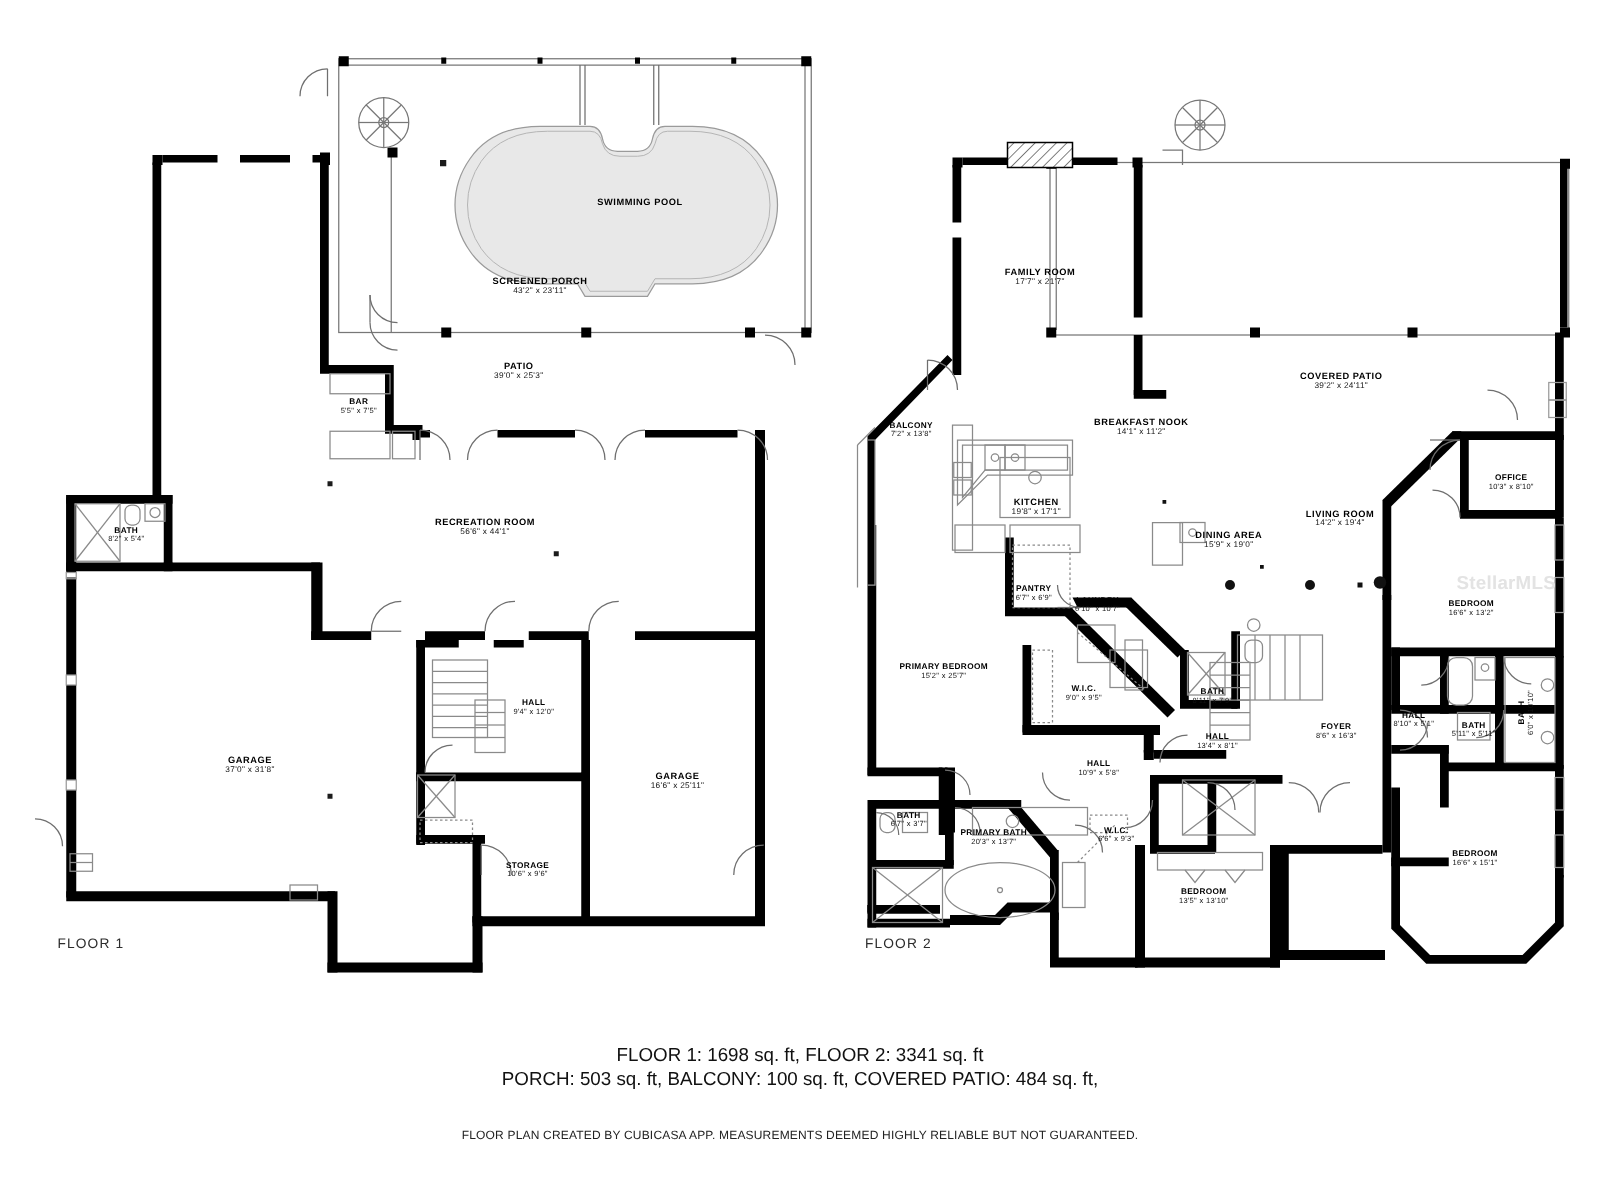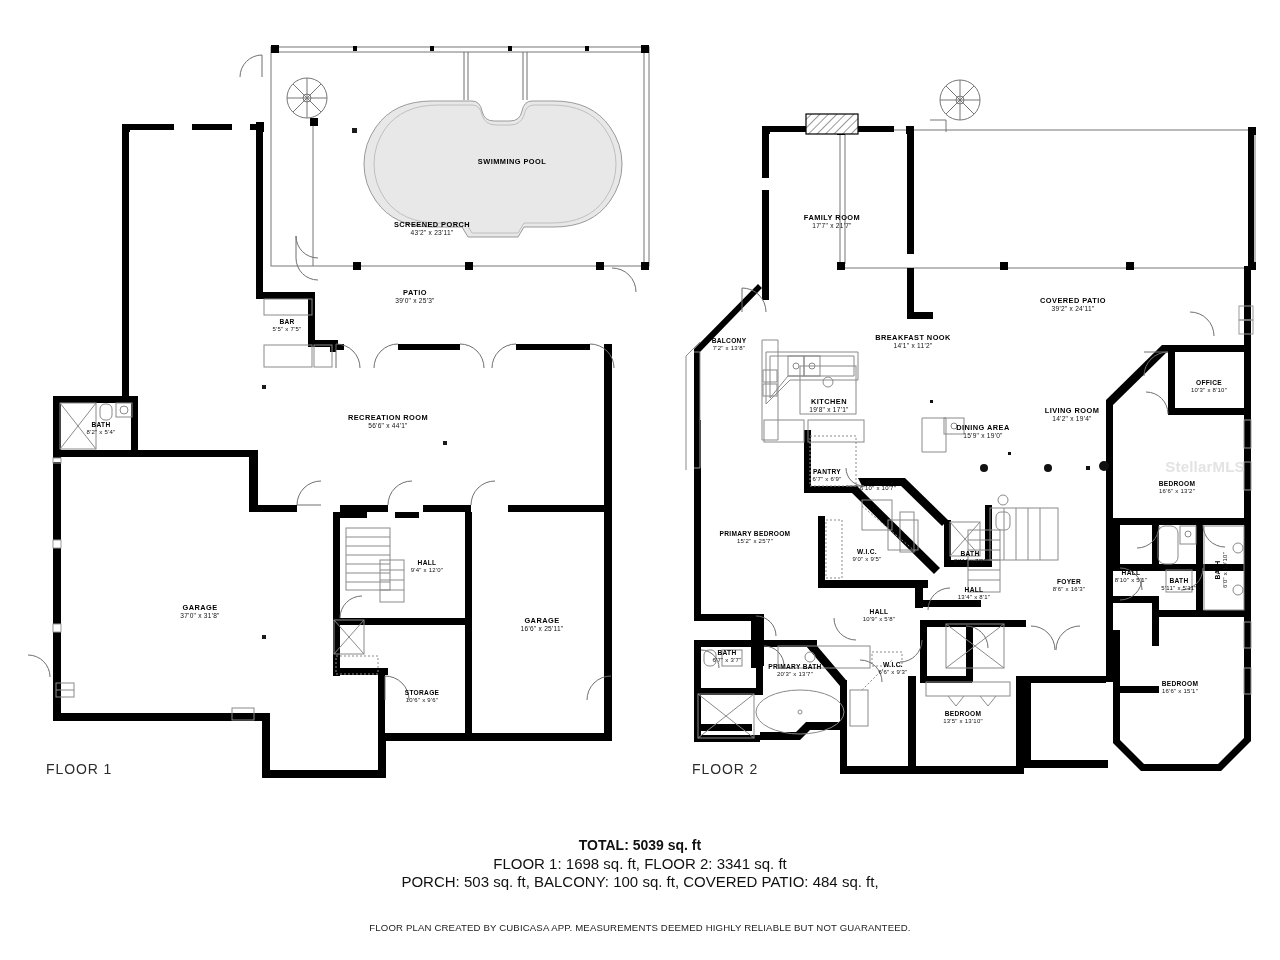--- a/index.html
+++ b/index.html
@@ -11,21 +11,21 @@
   
   .rlabel{position:absolute;text-align:center;line-height:1.25;
           white-space:nowrap;transform:translate(-50%,-50%);
           pointer-events:none;}
   .rlabel .nm{display:block;font-size:7.4px;letter-spacing:.45px;font-weight:600;color:#000;}
   .rlabel .dm{display:block;font-size:6.6px;letter-spacing:.25px;color:#111;}
   .rlabel.sm .nm{font-size:6.6px;letter-spacing:.3px;}
   .rlabel.sm .dm{font-size:6px;}
   .rlabel.vert{transform:translate(-50%,-50%) rotate(-90deg);}
 
-  .floorlabel{position:absolute;font-size:14px;letter-spacing:.9px;color:#2c2c2c;margin-top:12px;}
+  .floorlabel{position:absolute;font-size:11px;letter-spacing:.9px;color:#2c2c2c;}
 
   
   #footer{position:absolute;left:0;right:0;top:836px;text-align:center;}
   #footer .l{display:block;font-size:15px;line-height:18.6px;color:#111;}
   #footer .l.b{font-weight:bold;font-size:14px;}
   #footer .note{display:block;margin-top:30px;font-size:9.6px;
                 letter-spacing:.15px;color:#222;}
 
   
   #wm{position:absolute;left:1205px;top:458px;font-size:15px;
@@ -639,17 +639,16 @@
   <span class="nm">BEDROOM</span>
   <span class="dm">16'6" x 15'1"</span>
 </div>
 
 <div class="floorlabel" style="left:46px;top:749px">FLOOR 1</div>
 <div class="floorlabel" style="left:692px;top:749px">FLOOR 2</div>
 
 <div id="wm">StellarMLS</div>
 
 <div id="footer">
-  <span class="l b">TOTAL: 5039 sq. ft</span>
   <span class="l">FLOOR 1: 1698 sq. ft, FLOOR 2: 3341 sq. ft</span>
   <span class="l">PORCH: 503 sq. ft, BALCONY: 100 sq. ft, COVERED PATIO: 484 sq. ft,</span>
   <span class="note">FLOOR PLAN CREATED BY CUBICASA APP. MEASUREMENTS DEEMED HIGHLY RELIABLE BUT NOT GUARANTEED.</span>
 </div>
 
 </body></html>

